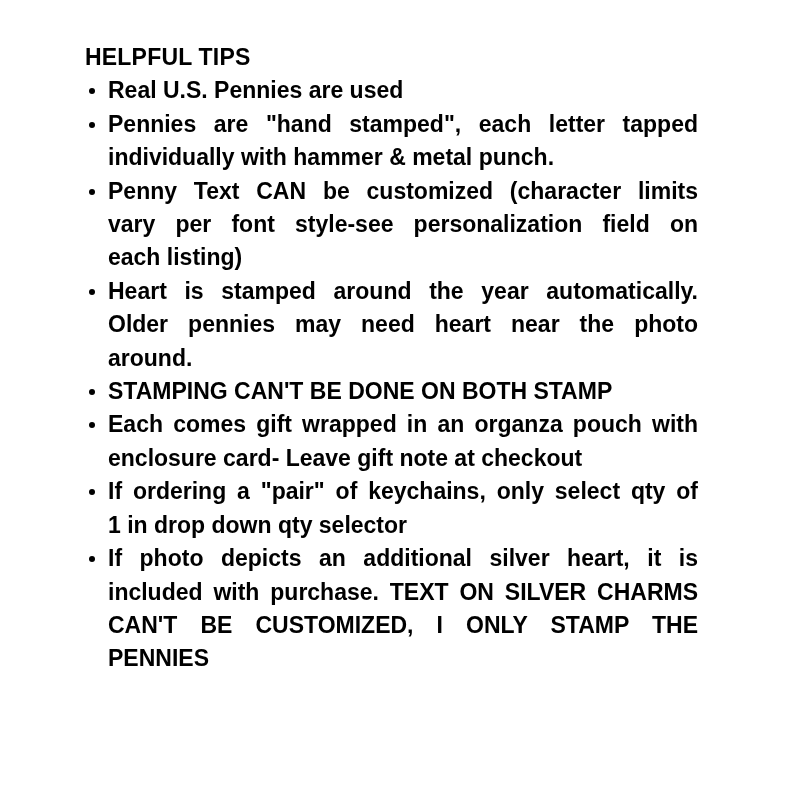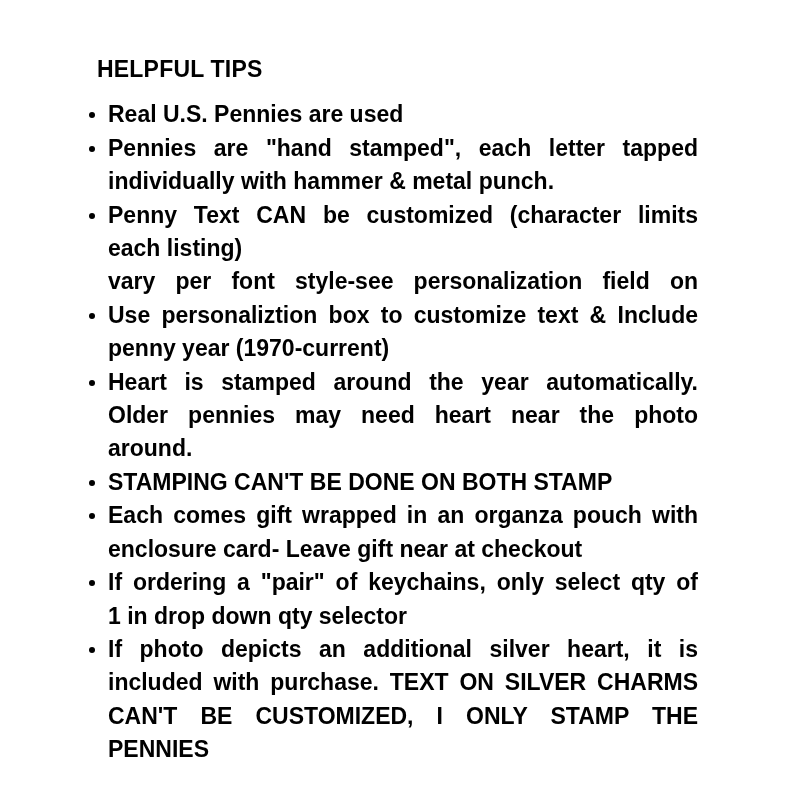--- a/index.html
+++ b/index.html
@@ -16,21 +16,21 @@
     color: #000000;
     overflow: hidden;
   }
   .tips-panel {
     position: absolute;
     left: 85px;
     top: 41px;
     width: 613px;
   }
   .heading {
-    margin: 12px;
+    margin: 0;
     font-size: 23px;
     font-weight: bold;
     line-height: 33.4px;
     letter-spacing: 0.2px;
   }
   .bullet {
     position: relative;
     padding-left: 23px;
   }
   .dot {
@@ -70,32 +70,25 @@
     <div class="lines">
           <div class="line just">Pennies are "hand stamped", each letter tapped</div>
           <div class="line">individually with hammer &amp; metal punch.</div>
         </div>
   </div>
 
   <div class="bullet">
     <span class="dot"></span>
     <div class="lines">
           <div class="line just">Penny Text CAN be customized (character limits</div>
+          <div class="line just">vary per font style-see personalization field on</div>
           <div class="line">each listing)</div>
-          <div class="line just">vary per font style-see personalization field on</div>
         </div>
   </div>
 
-  <div class="bullet">
-    <span class="dot"></span>
-    <div class="lines">
-          <div class="line just">Use personaliztion box to customize text &amp; Include</div>
-          <div class="line">penny year (1970-current)</div>
-        </div>
-  </div>
 
   <div class="bullet">
     <span class="dot"></span>
     <div class="lines">
           <div class="line just">Heart is stamped around the year automatically.</div>
           <div class="line just">Older pennies may need heart near the photo</div>
           <div class="line">around.</div>
         </div>
   </div>
 
@@ -103,21 +96,21 @@
     <span class="dot"></span>
     <div class="lines">
           <div class="line">STAMPING CAN'T BE DONE ON BOTH STAMP</div>
         </div>
   </div>
 
   <div class="bullet">
     <span class="dot"></span>
     <div class="lines">
           <div class="line just">Each comes gift wrapped in an organza pouch with</div>
-          <div class="line">enclosure card- Leave gift near at checkout</div>
+          <div class="line">enclosure card- Leave gift note at checkout</div>
         </div>
   </div>
 
   <div class="bullet">
     <span class="dot"></span>
     <div class="lines">
           <div class="line just">If ordering a "pair" of keychains, only select qty of</div>
           <div class="line">1 in drop down qty selector</div>
         </div>
   </div>

